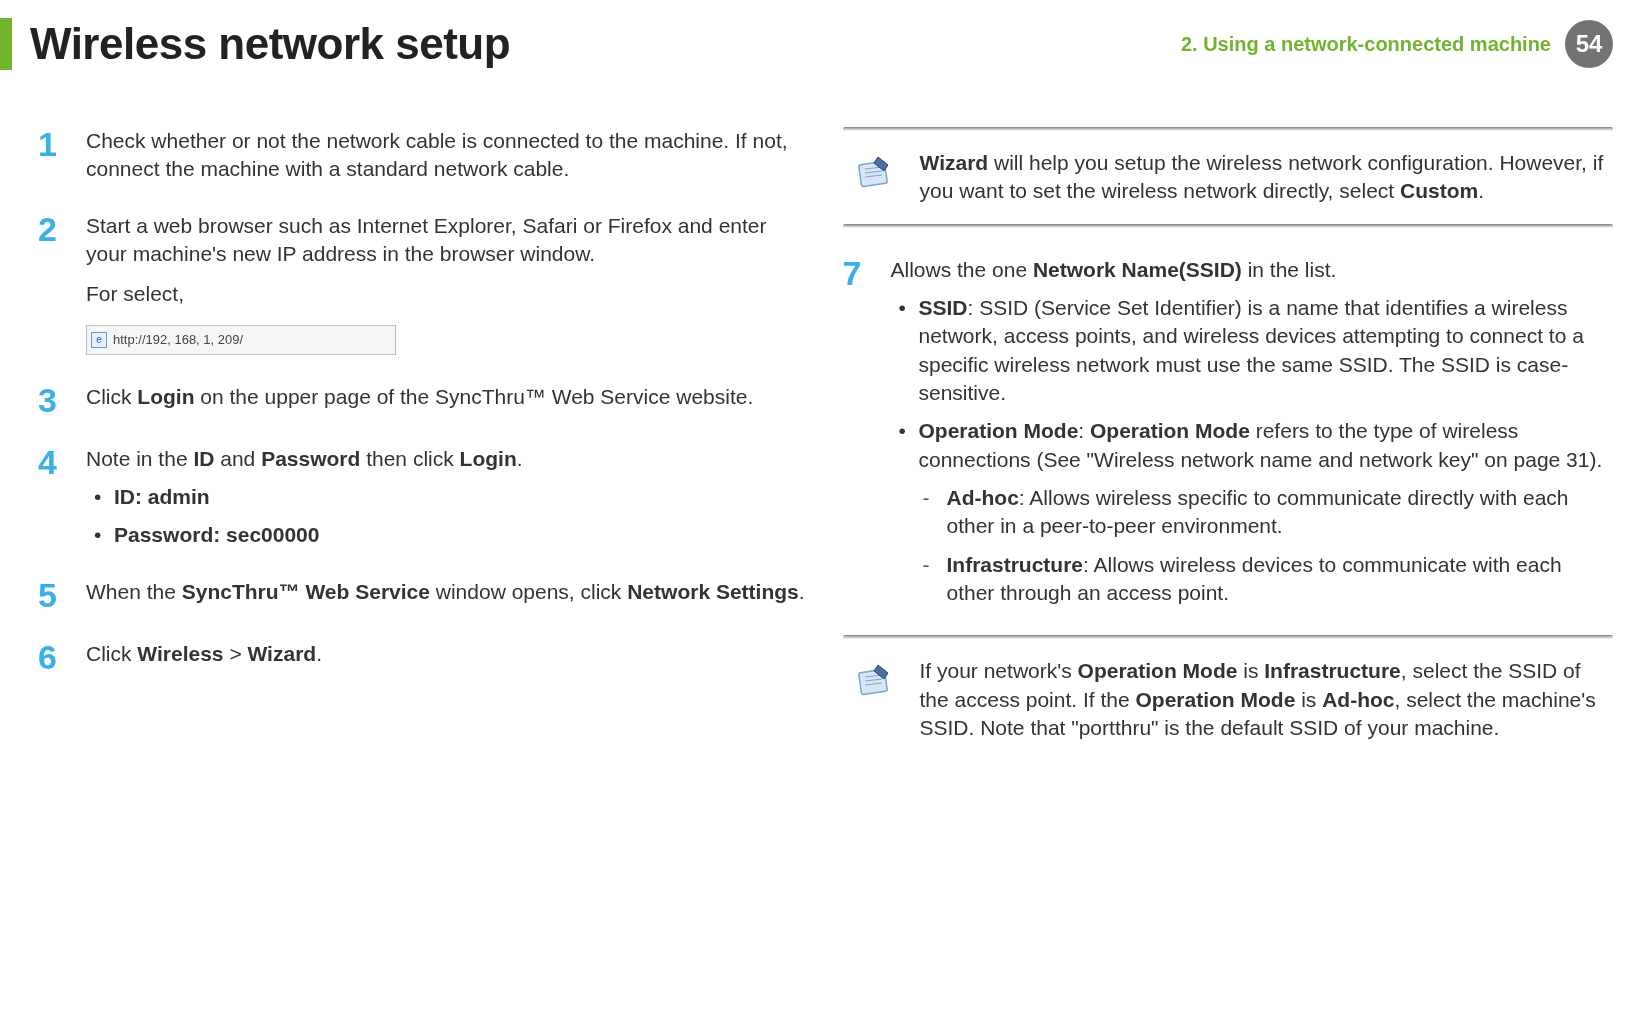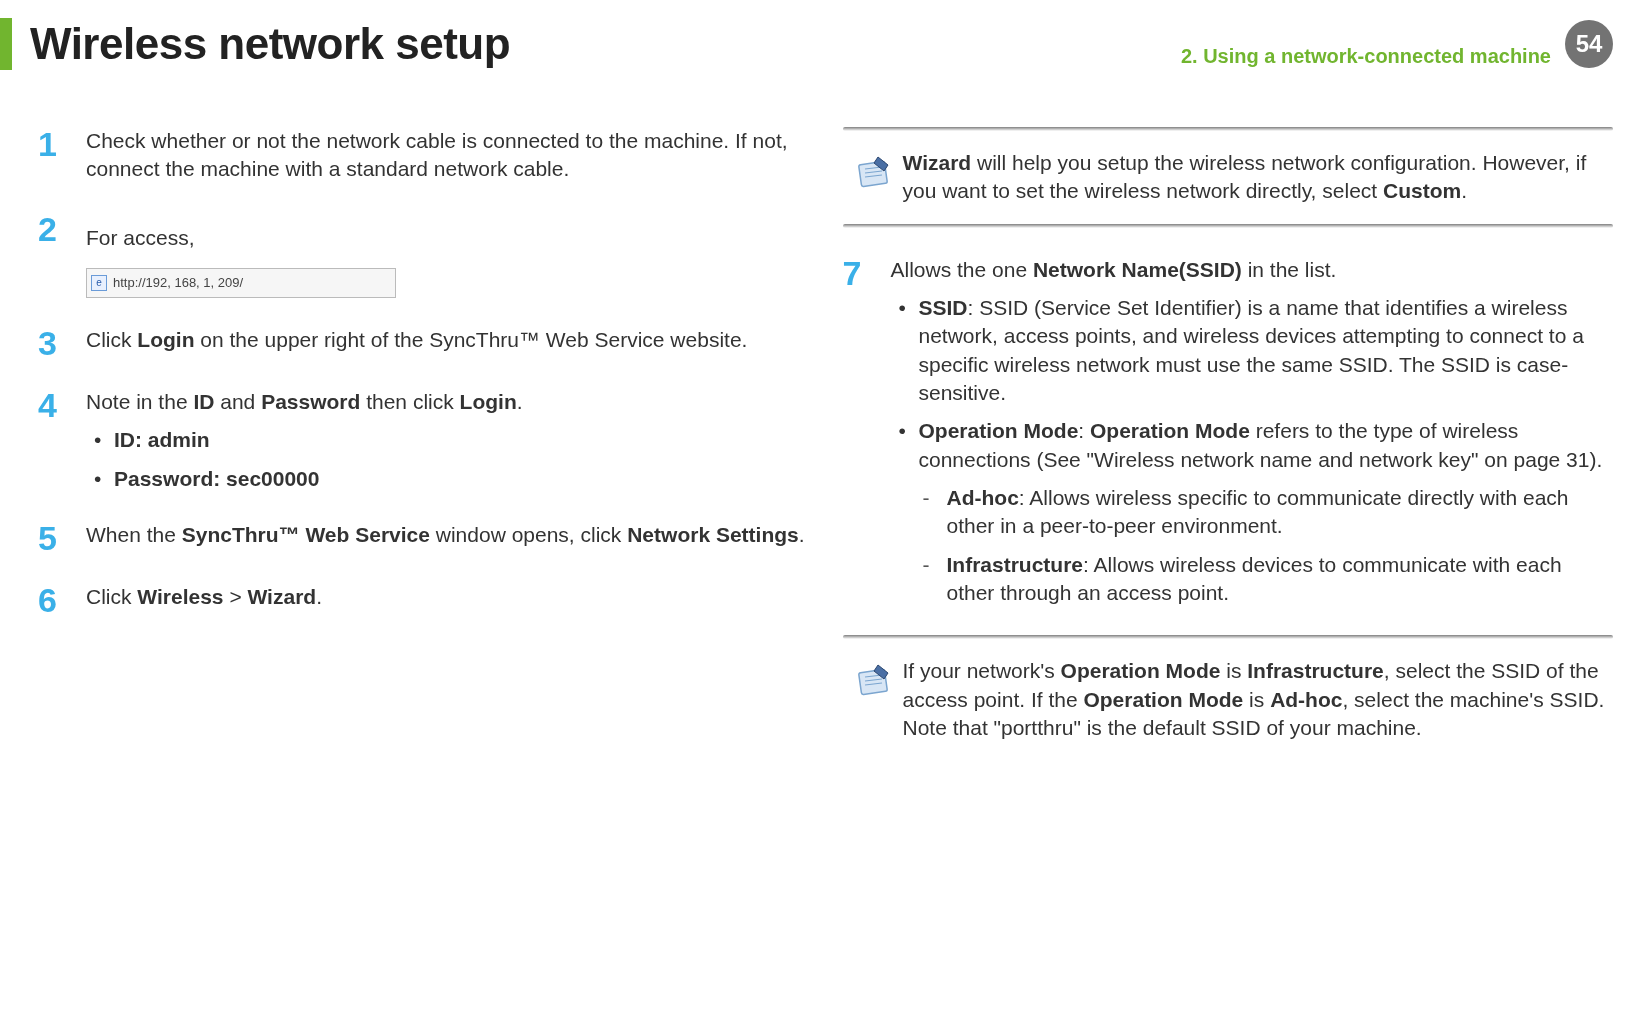--- a/index.html
+++ b/index.html
@@ -30,21 +30,21 @@
       margin-right: 18px;
     }
     .page-title {
       font-size: 44px;
       font-weight: 700;
       color: #222;
       letter-spacing: -0.5px;
     }
     .header-right {
       display: flex;
-      align-items: flex-end;
+      align-items: center;
       gap: 14px;
     }
     .chapter-label {
       color: #71b52f;
       font-weight: 700;
       font-size: 20px;
     }
     .page-number {
       width: 48px;
       height: 48px;
@@ -156,20 +156,21 @@
     }
     .note-divider-bottom {
       height: 4px;
       background: linear-gradient(to bottom, rgba(0,0,0,0.5), rgba(0,0,0,0));
       border-radius: 2px;
       margin-top: 14px;
     }
     .note-content {
       display: flex;
       padding: 4px 8px 4px 4px;
+      gap: 17px;
     }
     .note-icon {
       width: 56px;
       flex-shrink: 0;
       display: flex;
       align-items: flex-start;
       justify-content: center;
       padding-top: 2px;
     }
     .note-text {
@@ -198,32 +199,33 @@
   <div class="column">
 
     <div class="step">
       <div class="step-num">1</div>
       <div class="step-body">Check whether or not the network cable is connected to the machine. If not, connect the machine with a standard network cable.</div>
     </div>
 
     <div class="step">
       <div class="step-num">2</div>
       <div class="step-body">
-        <div class="sub">For access,</div>
+        <span>Start a web browser such as Internet Explorer, Safari or Firefox and enter your machine's new IP address in the browser window.</span>
+        <div class="sub">For select,</div>
         <div class="url-box">
           <span class="url-icon">e</span>
           <span>http://192, 168, 1, 209/</span>
         </div>
       </div>
     </div>
 
     <div class="step">
       <div class="step-num">3</div>
       <div class="step-body">
-        <span>Click </span><span class="b">Login</span><span> on the upper right of the SyncThru™ Web Service website.</span>
+        <span>Click </span><span class="b">Login</span><span> on the upper page of the SyncThru™ Web Service website.</span>
       </div>
     </div>
 
     <div class="step">
       <div class="step-num">4</div>
       <div class="step-body">
         <span>Note in the </span><span class="b">ID</span><span> and </span><span class="b">Password</span><span> then click </span><span class="b">Login</span><span>.</span>
         <div class="bullet-list">
           <div class="bullet-item">
             <div class="bullet-mark">•</div>

